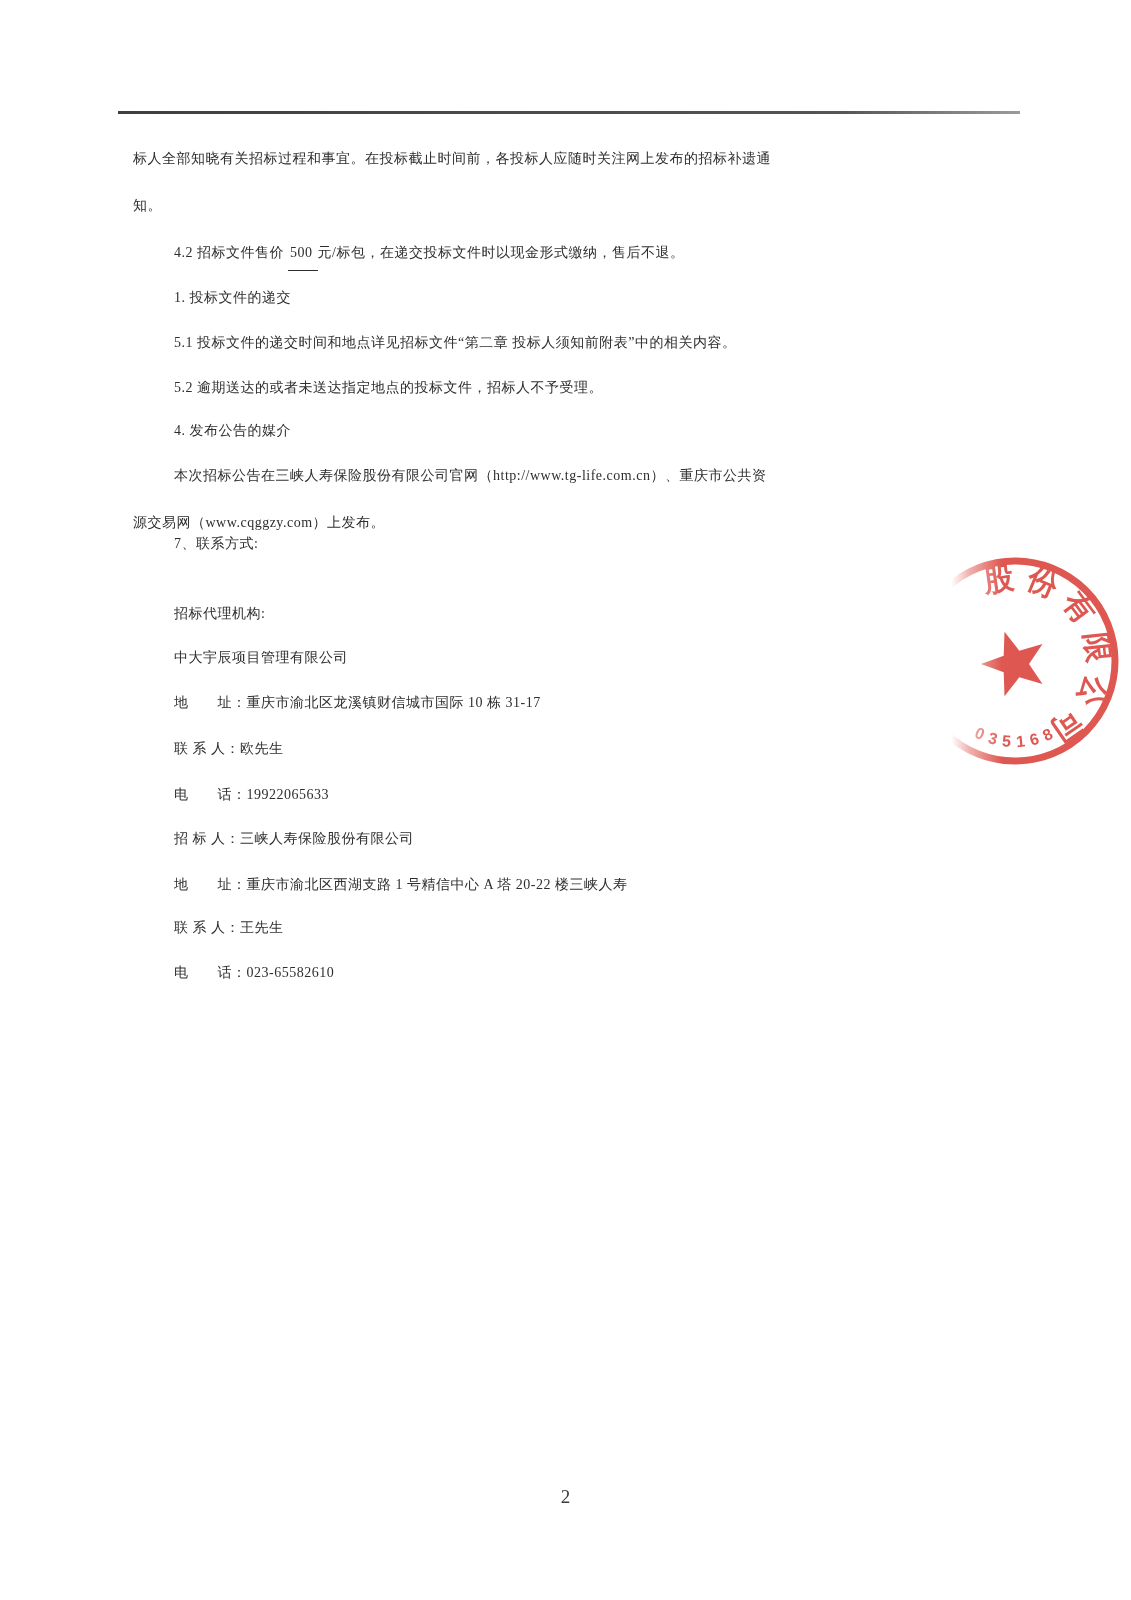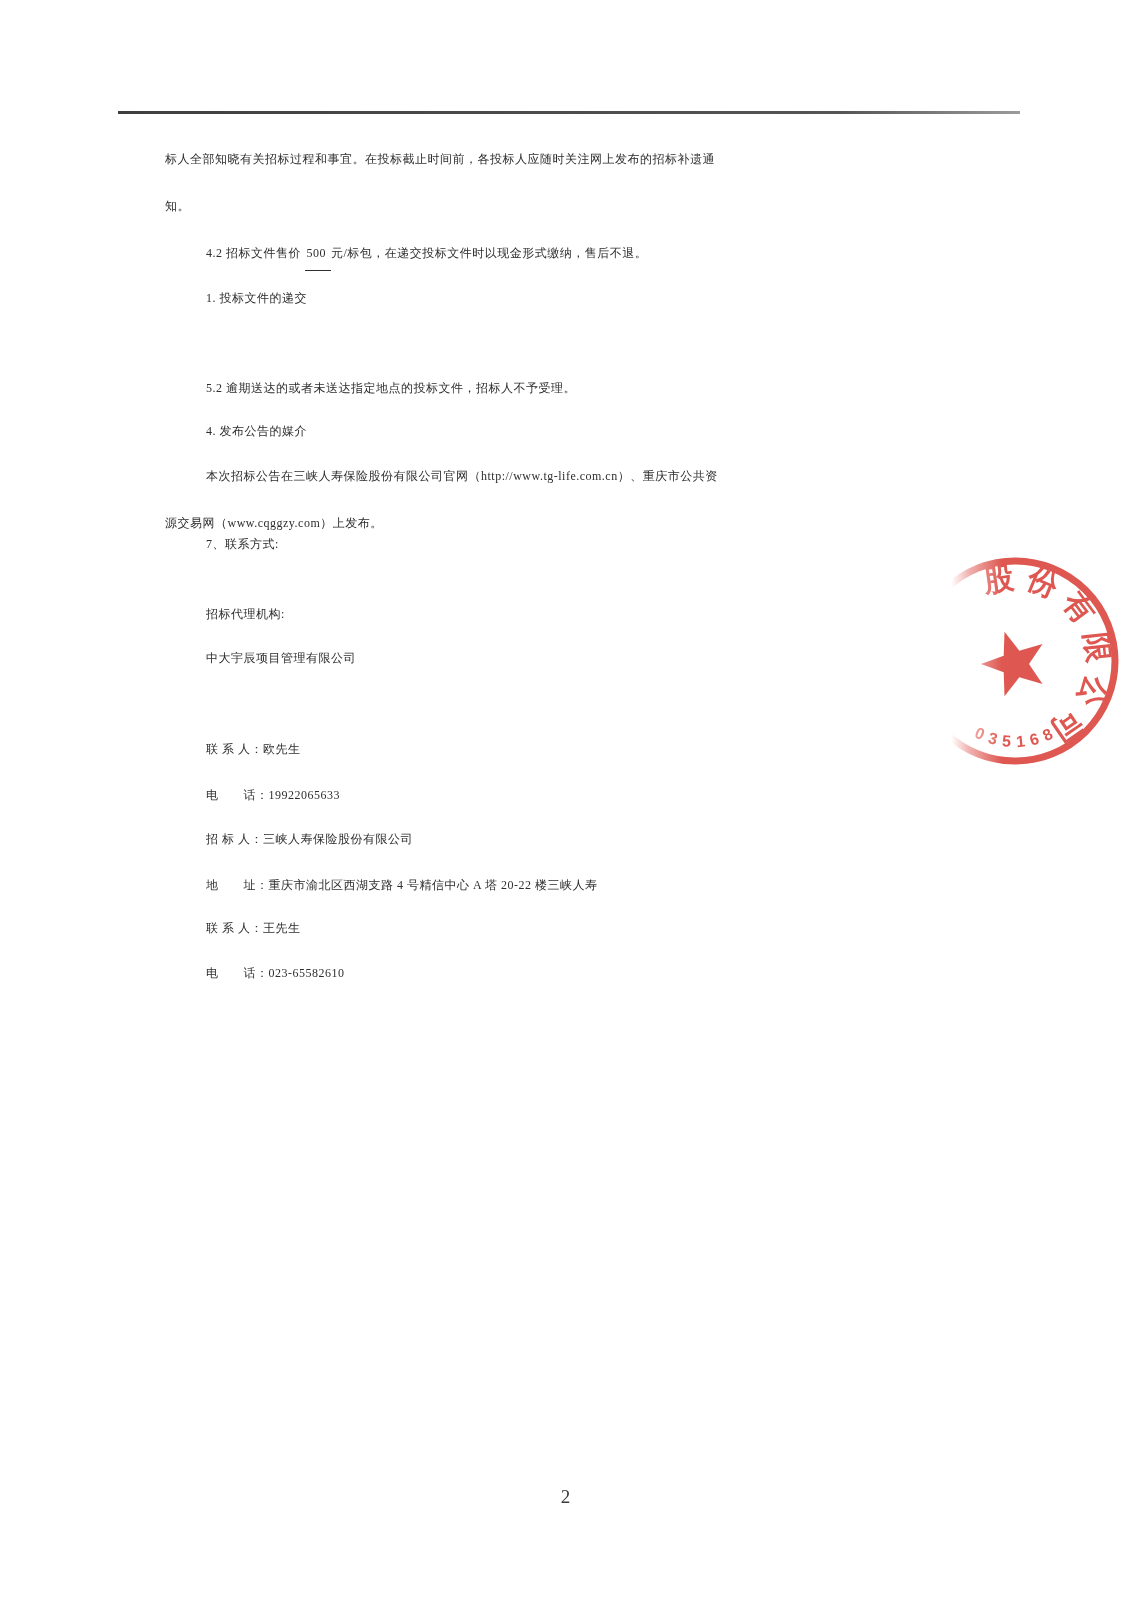--- a/index.html
+++ b/index.html
@@ -14,24 +14,23 @@
   }
   .header-rule{
     position:absolute;
     left:118px;top:111px;
     width:902px;height:3px;
     background:linear-gradient(to right,#3f3f3f,#555555 80%,#9b9b9b);
   }
   .line{
     position:absolute;
     white-space:nowrap;
-    font-size:12px;
+    font-size:14px;
     line-height:28px;
     letter-spacing:0.5px;
-    margin-left:32px;
   }
   .margin-line{left:133px;}
   .indent-line{left:174px;}
   .u{
     border-bottom:1.5px solid #2e2e2e;
     padding:0 5px 10px 2px;
   }
   .page-number{
     position:absolute;
     left:0;right:0;top:1486px;
@@ -54,32 +53,34 @@
 <div class="page">
 
   <div class="header-rule"></div>
 
   <div class="line margin-line" style="top:145px">标人全部知晓有关招标过程和事宜。在投标截止时间前，各投标人应随时关注网上发布的招标补遗通</div>
   <div class="line margin-line" style="top:192px">知。</div>
 
   <div class="line indent-line" style="top:239px"><span>4.2 招标文件售价 </span><span class="u">500</span><span>元/标包，在递交投标文件时以现金形式缴纳，售后不退。</span></div>
 
   <div class="line indent-line" style="top:284px">1.  投标文件的递交</div>
+  <div class="line indent-line" style="top:329px">5.1 投标文件的递交时间和地点详见招标文件“第二章 投标人须知前附表”中的相关内容。</div>
   <div class="line indent-line" style="top:374px">5.2 逾期送达的或者未送达指定地点的投标文件，招标人不予受理。</div>
   <div class="line indent-line" style="top:417px">4.  发布公告的媒介</div>
   <div class="line indent-line" style="top:462px">本次招标公告在三峡人寿保险股份有限公司官网（http://www.tg-life.com.cn）、重庆市公共资</div>
   <div class="line margin-line" style="top:509px">源交易网（www.cqggzy.com）上发布。</div>
   <div class="line indent-line" style="top:530px">7、联系方式:</div>
 
   <div class="line indent-line" style="top:600px">招标代理机构:</div>
   <div class="line indent-line" style="top:644px">中大宇辰项目管理有限公司</div>
+  <div class="line indent-line" style="top:689px">地　　址：重庆市渝北区龙溪镇财信城市国际 10 栋 31-17</div>
   <div class="line indent-line" style="top:735px">联 系 人：欧先生</div>
   <div class="line indent-line" style="top:781px">电　　话：19922065633</div>
   <div class="line indent-line" style="top:825px">招 标 人：三峡人寿保险股份有限公司</div>
-  <div class="line indent-line" style="top:871px">地　　址：重庆市渝北区西湖支路 4 号精信中心 A 塔 20-22 楼三峡人寿</div>
+  <div class="line indent-line" style="top:871px">地　　址：重庆市渝北区西湖支路 1 号精信中心 A 塔 20-22 楼三峡人寿</div>
   <div class="line indent-line" style="top:914px">联 系 人：王先生</div>
   <div class="line indent-line" style="top:959px">电　　话：023-65582610</div>
 
   <svg class="seal" width="232" height="300" viewBox="0 0 232 300">
     <defs>
       <linearGradient id="sealFade" x1="0" y1="0" x2="1" y2="0">
         <stop offset="0" stop-color="#000000"></stop>
         <stop offset="0.22" stop-color="#000000"></stop>
         <stop offset="0.30" stop-color="#777777"></stop>
         <stop offset="0.44" stop-color="#ffffff"></stop>

